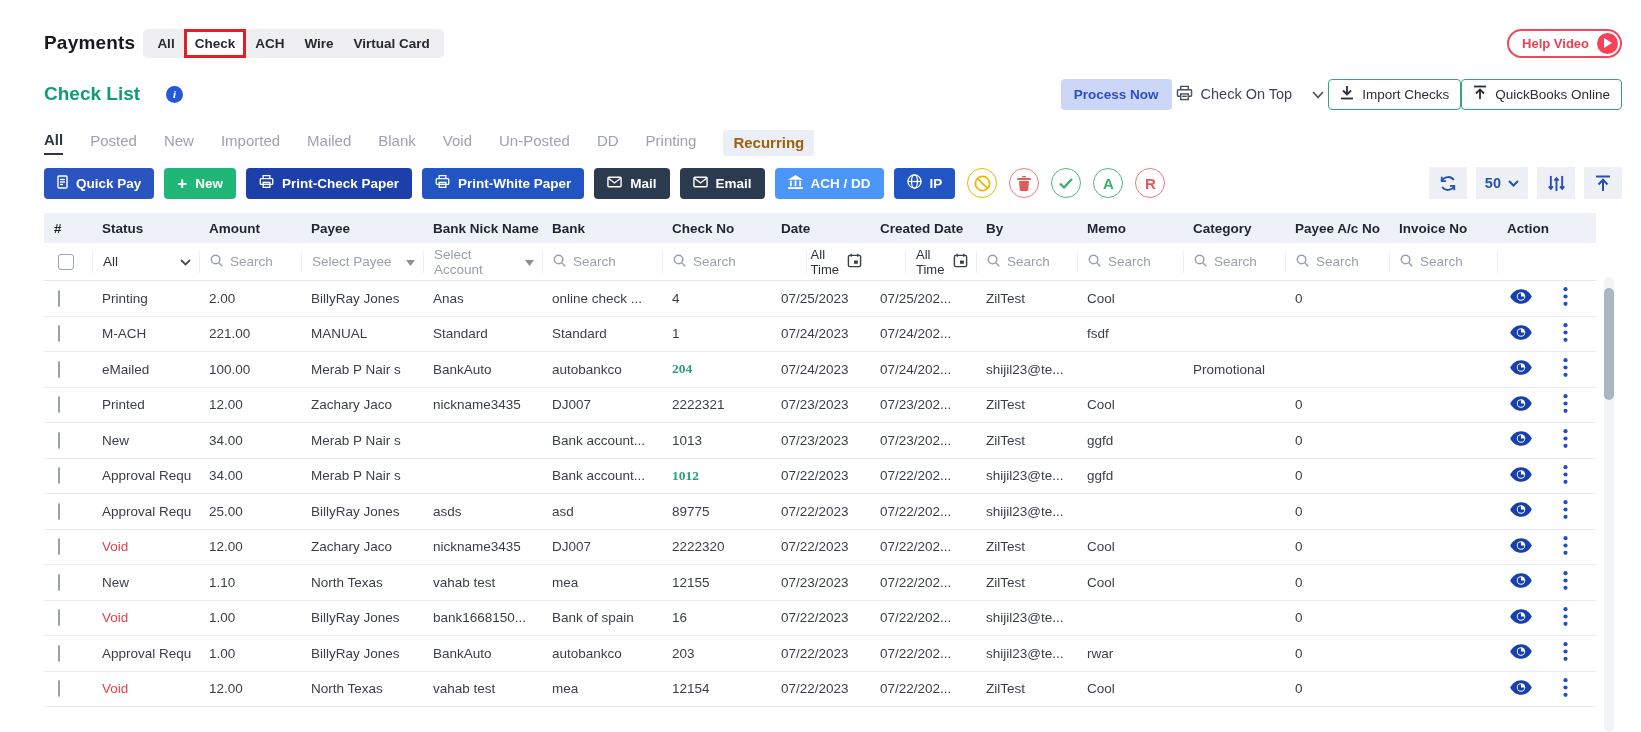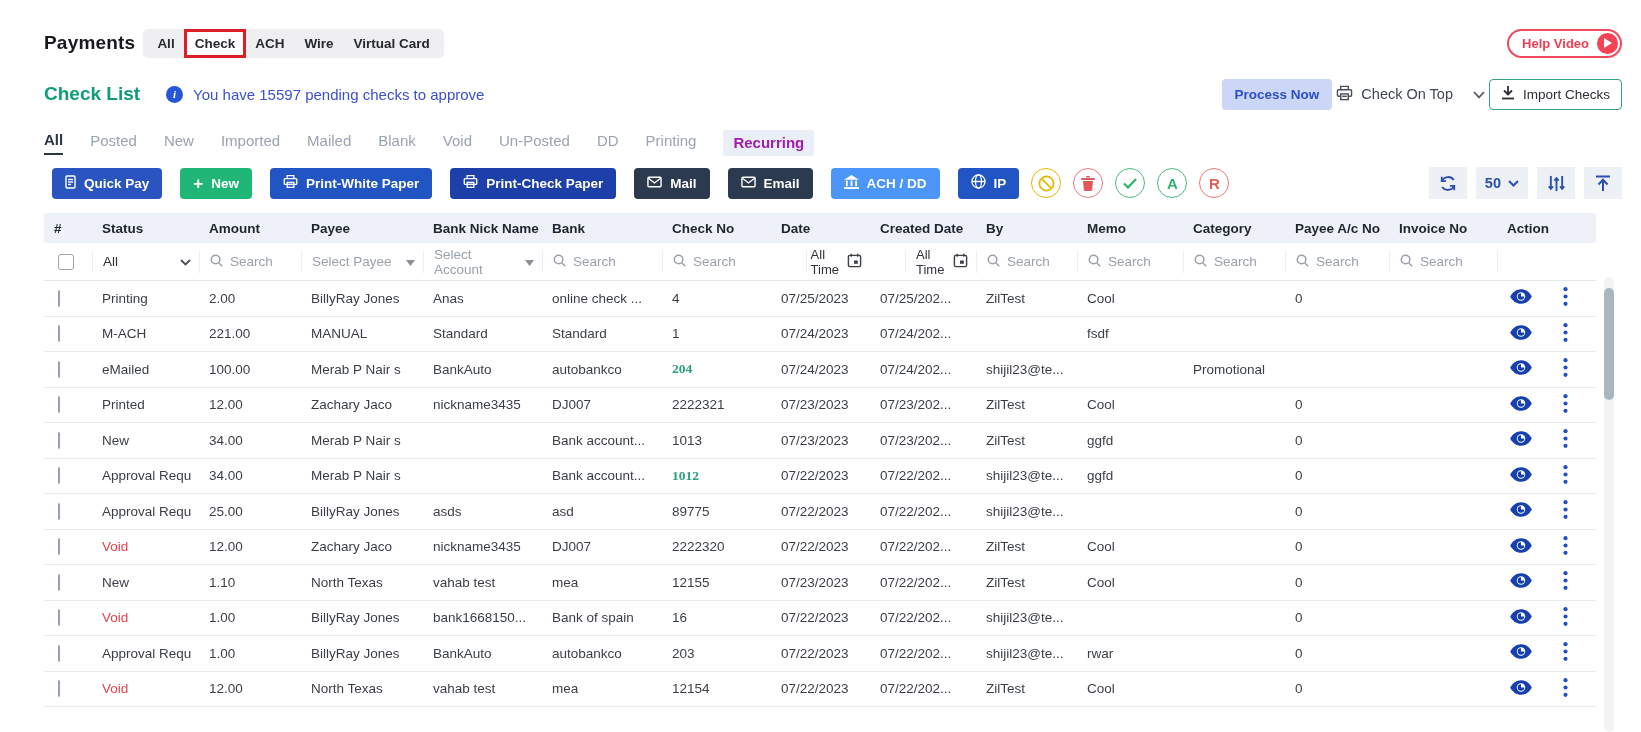--- a/index.html
+++ b/index.html
@@ -29,26 +29,26 @@
   .process-now { background:#ccd7f8; color:#2b4ec9; font-weight:700; font-size:13.5px; border:none; border-radius:4px; padding:8px 13px; cursor:pointer; }
   .check-on-top { display:flex; align-items:center; gap:8px; color:#3f4552; font-size:14.5px; cursor:pointer; padding:0 4px; }
   .check-on-top .chev { margin-left:12px; }
   .outline-green { display:flex; align-items:center; gap:8px; border:1px solid #35a37f; border-radius:4px;
     background:#fff; color:#2b2f36; font-size:13.5px; padding:0 11px; height:31px; cursor:pointer; }
 
   
   .status-tabs { display:flex; gap:27px; margin:20px 0 0 44px; align-items:center; font-size:15px; height:26px; }
   .status-tab { color:#9aa3b1; cursor:pointer; padding-bottom:5px; }
   .status-tab.active { color:#2b3646; font-weight:700; border-bottom:2px solid #2b3646; }
-  .status-tab.pill { color:#a21caf; font-weight:700; background:#e9eef7; padding:4px 10px 5px; border-radius:3px; }
+  .status-tab.pill { color:#a16207; font-weight:700; background:#e9eef7; padding:4px 10px 5px; border-radius:3px; }
 
   
   .actions-row { display:flex; align-items:center; gap:10px; margin:11px 19px 0 44px; height:32px; }
   .btn { height:31px; border:none; border-radius:4px; color:#fff; font-weight:700; font-size:13.5px;
-    display:flex; align-items:center; gap:8px; padding:0 13px; cursor:pointer; font-family:inherit;margin-left:8px; }
+    display:flex; align-items:center; gap:8px; padding:0 13px; cursor:pointer; font-family:inherit; }
   .btn-quickpay { background:#2a55c0; }
   .btn-new { background:#20b678; }
   .btn-printcheck { background:#1c3faa; }
   .btn-printwhite { background:#2255c4; }
   .btn-mail, .btn-email { background:#2b3a4e;justify-content:flex-end; }
   .btn-achdd { background:#4b96f8; }
   .btn-ip { background:#2255c4; }
   .circle-btn { width:30px; height:30px; border-radius:50%; background:#fff; border:1.6px solid;
     display:flex; align-items:center; justify-content:center; font-weight:700; font-size:15px; cursor:pointer; margin-left:2px; font-family:inherit; padding:0; }
   .c-yellow { border-color:#e6b800; color:#e6b800; }
@@ -103,21 +103,20 @@
         <svg width="9" height="10" viewBox="0 0 9 10">
             <polygon points="1,0 9,5 1,10" fill="#fff"></polygon>
           </svg>
       </span>
     </button>
   </header>
 
   <div class="second-row">
     <h2 class="section-title">Check List</h2>
     <span class="info-icon">i</span>
-    <a class="notice">You have 15597 pending checks to approve</a>
     <div class="right-tools">
       <button class="process-now">Process Now</button>
       <div class="check-on-top">
         <span>
           <svg width="17" height="16" viewBox="0 0 18 17" fill="none" stroke="#4a4f58" stroke-width="1.5">
               <path d="M5 5V1.5h8V5"></path>
               <rect x="1.5" y="5" width="15" height="7" rx="1"></rect>
               <rect x="5" y="9.5" width="8" height="6" fill="#fff"></rect>
               <line x1="6.5" y1="12" x2="11.5" y2="12"></line>
             </svg>
@@ -132,20 +131,30 @@
       <button class="outline-green">
         <span>
           <svg width="14" height="15" viewBox="0 0 14 15" fill="none" stroke="#2b2f36" stroke-width="1.8">
               <line x1="7" y1="1" x2="7" y2="9"></line>
               <polyline points="3,5.5 7,9.5 11,5.5"></polyline>
               <line x1="1" y1="13.5" x2="13" y2="13.5"></line>
             </svg>
         </span>
         <span>Import Checks</span>
       </button>
+      <button class="outline-green">
+        <span>
+          <svg width="14" height="15" viewBox="0 0 14 15" fill="none" stroke="#2b2f36" stroke-width="1.8">
+              <line x1="1" y1="1.5" x2="13" y2="1.5"></line>
+              <line x1="7" y1="5" x2="7" y2="14"></line>
+              <polyline points="3,8.5 7,4.5 11,8.5"></polyline>
+            </svg>
+        </span>
+        <span>QuickBooks Online</span>
+      </button>
     </div>
   </div>
 
   <nav class="status-tabs">
       <div class="status-tab active">All</div>
       <div class="status-tab">Posted</div>
       <div class="status-tab">New</div>
       <div class="status-tab">Imported</div>
       <div class="status-tab">Mailed</div>
       <div class="status-tab">Blank</div>
@@ -163,37 +172,37 @@
             <line x1="3" y1="4.5" x2="8" y2="4.5"></line>
             <line x1="3" y1="7" x2="8" y2="7"></line>
             <line x1="3" y1="9.5" x2="6" y2="9.5"></line>
           </svg></span>
       <span>Quick Pay</span>
     </button>
     <button class="btn btn-new">
       <span style="font-size:17px;font-weight:700;line-height:1;">+</span>
       <span>New</span>
     </button>
+    <button class="btn btn-printcheck">
+      <span><svg width="15" height="15" viewBox="0 0 18 17" fill="none" stroke="#fff" stroke-width="1.6">
+            <path d="M5 5V1.5h8V5"></path>
+            <rect x="1.5" y="5" width="15" height="7" rx="1"></rect>
+            <rect x="5" y="9.5" width="8" height="6"></rect>
+            <line x1="6.5" y1="12" x2="11.5" y2="12"></line>
+          </svg></span>
+      <span>Print-Check Paper</span>
+    </button>
     <button class="btn btn-printwhite">
       <span><svg width="15" height="15" viewBox="0 0 18 17" fill="none" stroke="#fff" stroke-width="1.6">
             <path d="M5 5V1.5h8V5"></path>
             <rect x="1.5" y="5" width="15" height="7" rx="1"></rect>
             <rect x="5" y="9.5" width="8" height="6"></rect>
             <line x1="6.5" y1="12" x2="11.5" y2="12"></line>
           </svg></span>
       <span>Print-White Paper</span>
-    </button>
-    <button class="btn btn-printcheck">
-      <span><svg width="15" height="15" viewBox="0 0 18 17" fill="none" stroke="#fff" stroke-width="1.6">
-            <path d="M5 5V1.5h8V5"></path>
-            <rect x="1.5" y="5" width="15" height="7" rx="1"></rect>
-            <rect x="5" y="9.5" width="8" height="6"></rect>
-            <line x1="6.5" y1="12" x2="11.5" y2="12"></line>
-          </svg></span>
-      <span>Print-Check Paper</span>
     </button>
     <button class="btn btn-mail">
       <span><svg width="15" height="12" viewBox="0 0 16 12" fill="none" stroke="#fff" stroke-width="1.5">
             <rect x="1" y="1" width="14" height="10" rx="1"></rect>
             <polyline points="1.5,2 8,7 14.5,2"></polyline>
           </svg></span>
       <span>Mail</span>
     </button>
     <button class="btn btn-email">
       <span><svg width="15" height="12" viewBox="0 0 16 12" fill="none" stroke="#fff" stroke-width="1.5">

